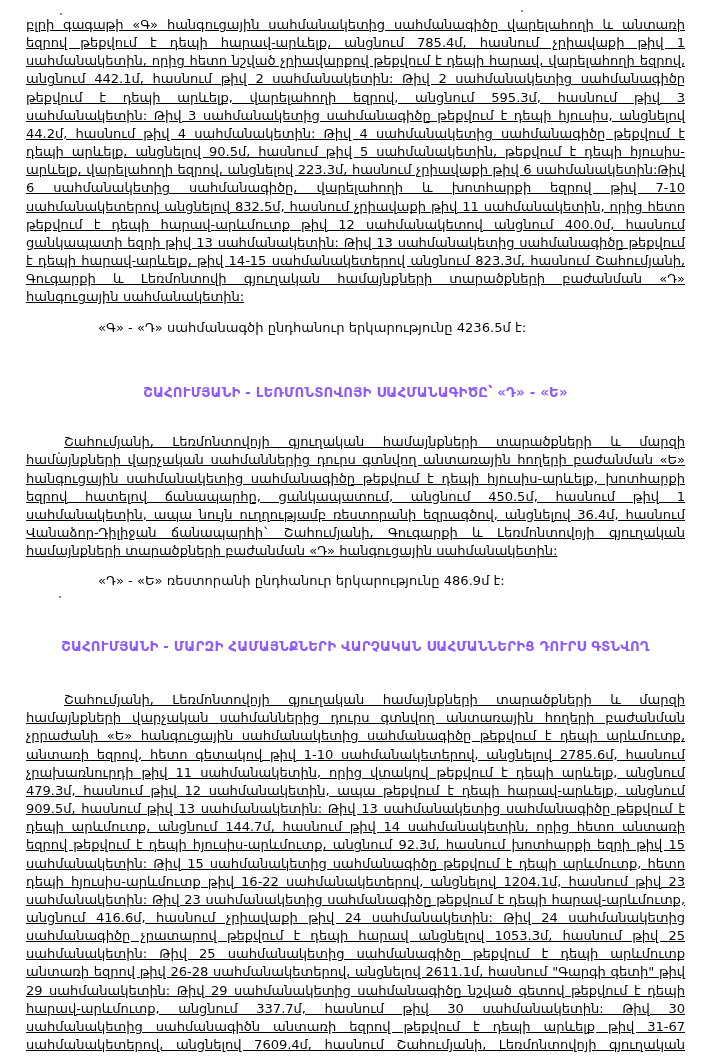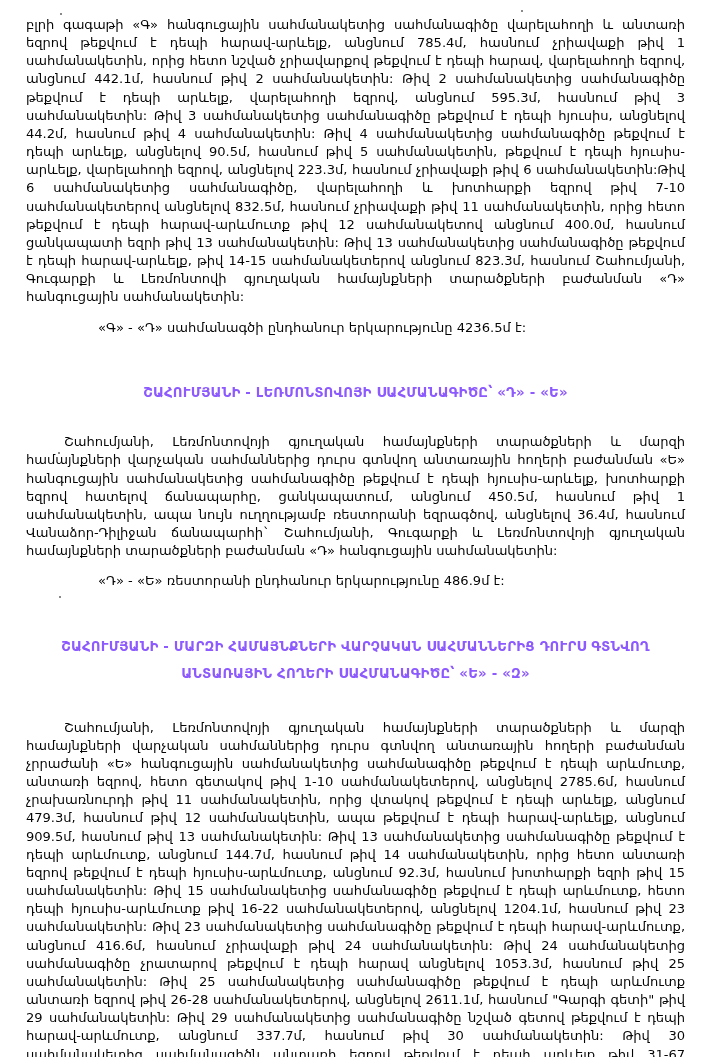--- a/index.html
+++ b/index.html
@@ -34,20 +34,21 @@
 
   p.body-par {
     margin: 0;
     text-align: justify;
     text-justify: inter-word;
     font-size: 13.1px;
     line-height: 18.15px;
     letter-spacing: -0.05px;
     word-spacing: 0.2px;
     color: #0c0c0c;
+    text-decoration: underline;
   }
 
   p.body-par.indent {
     text-indent: 38px;
   }
 
   p.line-total {
     margin: 12px;
     font-size: 13.1px;
     line-height: 18.15px;
@@ -96,20 +97,19 @@
     <div class="gap-l"></div>
 
     <p class="body-par indent">Շահումյանի, Լեռմոնտովոյի գյուղական համայնքների տարածքների և մարզի համայնքների վարչական սահմաններից դուրս գտնվող անտառային հողերի բաժանման «Ե» հանգուցային սահմանակետից սահմանագիծը թեքվում է դեպի հյուսիս-արևելք, խոտհարքի եզրով հատելով ճանապարհը, ցանկապատում, անցնում 450.5մ, հասնում թիվ 1 սահմանակետին, ապա նույն ուղղությամբ ռեստորանի եզրագծով, անցնելով 36.4մ, հասնում Վանաձոր-Դիլիջան ճանապարհի` Շահումյանի, Գուգարքի և Լեռմոնտովոյի գյուղական համայնքների տարածքների բաժանման  «Դ» հանգուցային սահմանակետին:</p>
     <p class="line-total">«Դ» - «Ե» ռեստորանի ընդհանուր երկարությունը 486.9մ է:</p>
   </section>
 
   <div class="gap-xl"></div>
 
   <section>
     <h2 class="section-heading">ՇԱՀՈՒՄՅԱՆԻ - ՄԱՐԶԻ ՀԱՄԱՅՆՔՆԵՐԻ ՎԱՐՉԱԿԱՆ ՍԱՀՄԱՆՆԵՐԻՑ ԴՈՒՐՍ ԳՏՆՎՈՂ</h2>
-    <h2 class="section-heading">ԱՆՏԱՌԱՅԻՆ ՀՈՂԵՐԻ ՍԱՀՄԱՆԱԳԻԾԸ՝ «Ե» - «Զ»</h2>
 
     <div class="gap-xl"></div>
 
     <p class="body-par indent">Շահումյանի, Լեռմոնտովոյի գյուղական համայնքների տարածքների և մարզի համայնքների վարչական սահմաններից դուրս գտնվող անտառային հողերի բաժանման չրրաժանի «Ե» հանգուցային սահմանակետից սահմանագիծը թեքվում է դեպի արևմուտք, անտառի եզրով, հետո գետակով թիվ 1-10 սահմանակետերով, անցնելով 2785.6մ, հասնում չրախառնուրդի թիվ 11 սահմանակետին, որից վտակով թեքվում է դեպի արևելք, անցնում 479.3մ,  հասնում թիվ 12 սահմանակետին, ապա թեքվում է դեպի հարավ-արևելք, անցնում 909.5մ, հասնում թիվ 13 սահմանակետին: Թիվ 13 սահմանակետից սահմանագիծը թեքվում է դեպի արևմուտք, անցնում 144.7մ, հասնում թիվ 14 սահմանակետին, որից հետո անտառի եզրով թեքվում է դեպի հյուսիս-արևմուտք, անցնում 92.3մ,  հասնում խոտհարքի եզրի թիվ 15 սահմանակետին: Թիվ 15 սահմանակետից սահմանագիծը թեքվում է դեպի արևմուտք, հետո դեպի հյուսիս-արևմուտք թիվ 16-22 սահմանակետերով, անցնելով 1204.1մ, հասնում թիվ 23 սահմանակետին: Թիվ 23 սահմանակետից սահմանագիծը թեքվում է դեպի հարավ-արևմուտք, անցնում 416.6մ,    հասնում չրիավաքի թիվ 24 սահմանակետին: Թիվ 24 սահմանակետից սահմանագիծը չրատարով թեքվում է դեպի հարավ անցնելով 1053.3մ, հասնում թիվ 25 սահմանակետին: Թիվ 25 սահմանակետից սահմանագիծը թեքվում է դեպի արևմուտք անտառի եզրով թիվ 26-28 սահմանակետերով, անցնելով 2611.1մ, հասնում "Գարգի գետի" թիվ 29 սահմանակետին: Թիվ 29 սահմանակետից սահմանագիծը նշված գետով թեքվում է դեպի հարավ-արևմուտք, անցնում 337.7մ, հասնում թիվ 30 սահմանակետին: Թիվ 30 սահմանակետից սահմանագիծն անտառի եզրով թեքվում է դեպի արևելք թիվ 31-67 սահմանակետերով, անցնելով 7609.4մ, հասնում Շահումյանի, Լեռմոնտովոյի գյուղական համայնքների տարածքների և մարզի համայնքների վարչական սահմաններից դուրս գտնվող անտառային հողերի բաժանման  «Զ» հանգուցային սահմանակետին:</p>
   </section>
 
 </div>
 
 </body></html>

